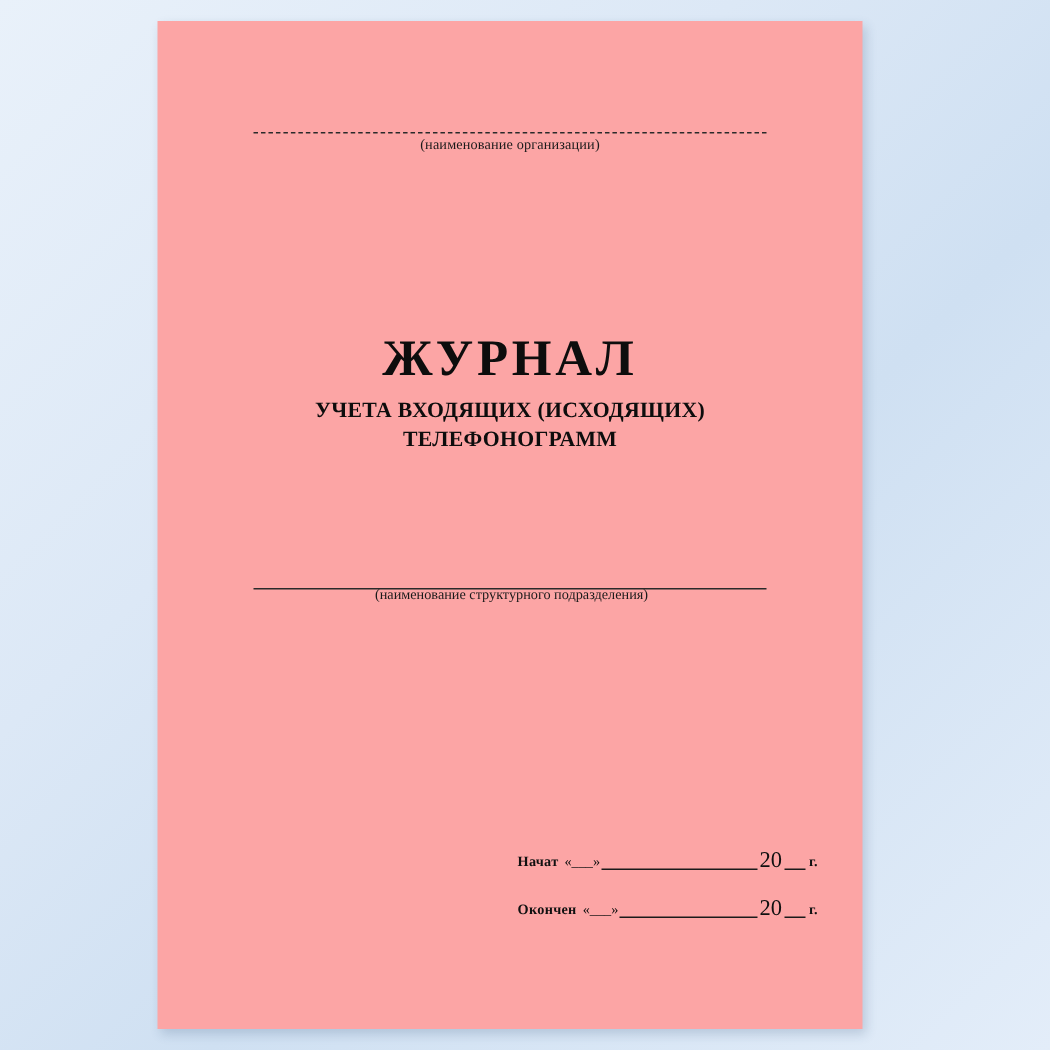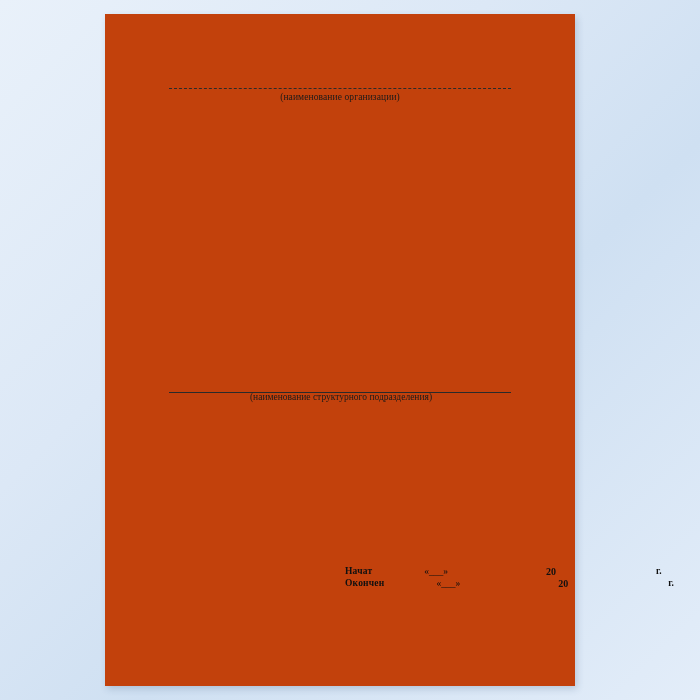--- a/index.html
+++ b/index.html
@@ -19,21 +19,21 @@
     inset: 0;
     background:
       linear-gradient(135deg, #e9f1fa 0%, #dce8f6 35%, #cfe0f2 60%, #e3edf9 100%);
   }
   .page {
     position: absolute;
     left: 105px;
     top: 14px;
     width: 470px;
     height: 672px;
-    background: #c2410c;
+    background: #fca5a5;
     box-shadow: 2px 3px 7px rgba(40,70,110,0.20);
   }
   .inner {
     position: absolute;
     left: 0; top: 0; right: 0; bottom: 0;
   }
 
   
   .rule-org {
     position: absolute;
@@ -102,44 +102,43 @@
   .footer {
     position: absolute;
     left: 240px;
     top: 552px;
     width: 200px;
     font-size: 10px;
     color: #101010;
   }
   .f-row {
     display: flex;
-    align-items: flex-start;
+    align-items: center;
     white-space: nowrap;
-    margin-bottom: 1px;
-    gap: 48px;
+    margin-bottom: 15px;
   }
   .f-label {
     font-weight: bold;
     font-size: 9.5px;
     letter-spacing: 0.2px;
   }
   .f-quote {
     font-weight: normal;
     font-size: 9.5px;
     margin-left: 4px;
   }
   .f-line {
     flex: 1 1 auto;
     border-bottom: 1px solid #1a1a1a;
     height: 9px;
     margin: 0 1px;
   }
   .f-year {
-    font-weight: bold;
-    font-size: 10px;
+    font-weight: normal;
+    font-size: 15px;
   }
   .f-yline {
     display: inline-block;
     width: 14px;
     border-bottom: 1px solid #1a1a1a;
     height: 9px;
     margin: 0 2px;
   }
   .f-g {
     font-weight: bold;
@@ -150,20 +149,25 @@
 <body>
 
 <div class="bg"></div>
 
 <div class="page">
   <div class="inner">
 
     <div class="rule-org"></div>
     <div class="caption-org">(наименование организации)</div>
 
+    <div class="title-block">
+      <div class="title-main">ЖУРНАЛ</div>
+      <div class="title-sub1">УЧЕТА ВХОДЯЩИХ (ИСХОДЯЩИХ)</div>
+      <div class="title-sub2">ТЕЛЕФОНОГРАММ</div>
+    </div>
 
     <div class="rule-dept"></div>
     <div class="caption-dept">(наименование структурного подразделения)</div>
 
     <div class="footer">
       <div class="f-row">
         <span class="f-label">Начат</span>
         <span class="f-quote">«___»</span>
         <span class="f-line"></span>
         <span class="f-year">20</span>

